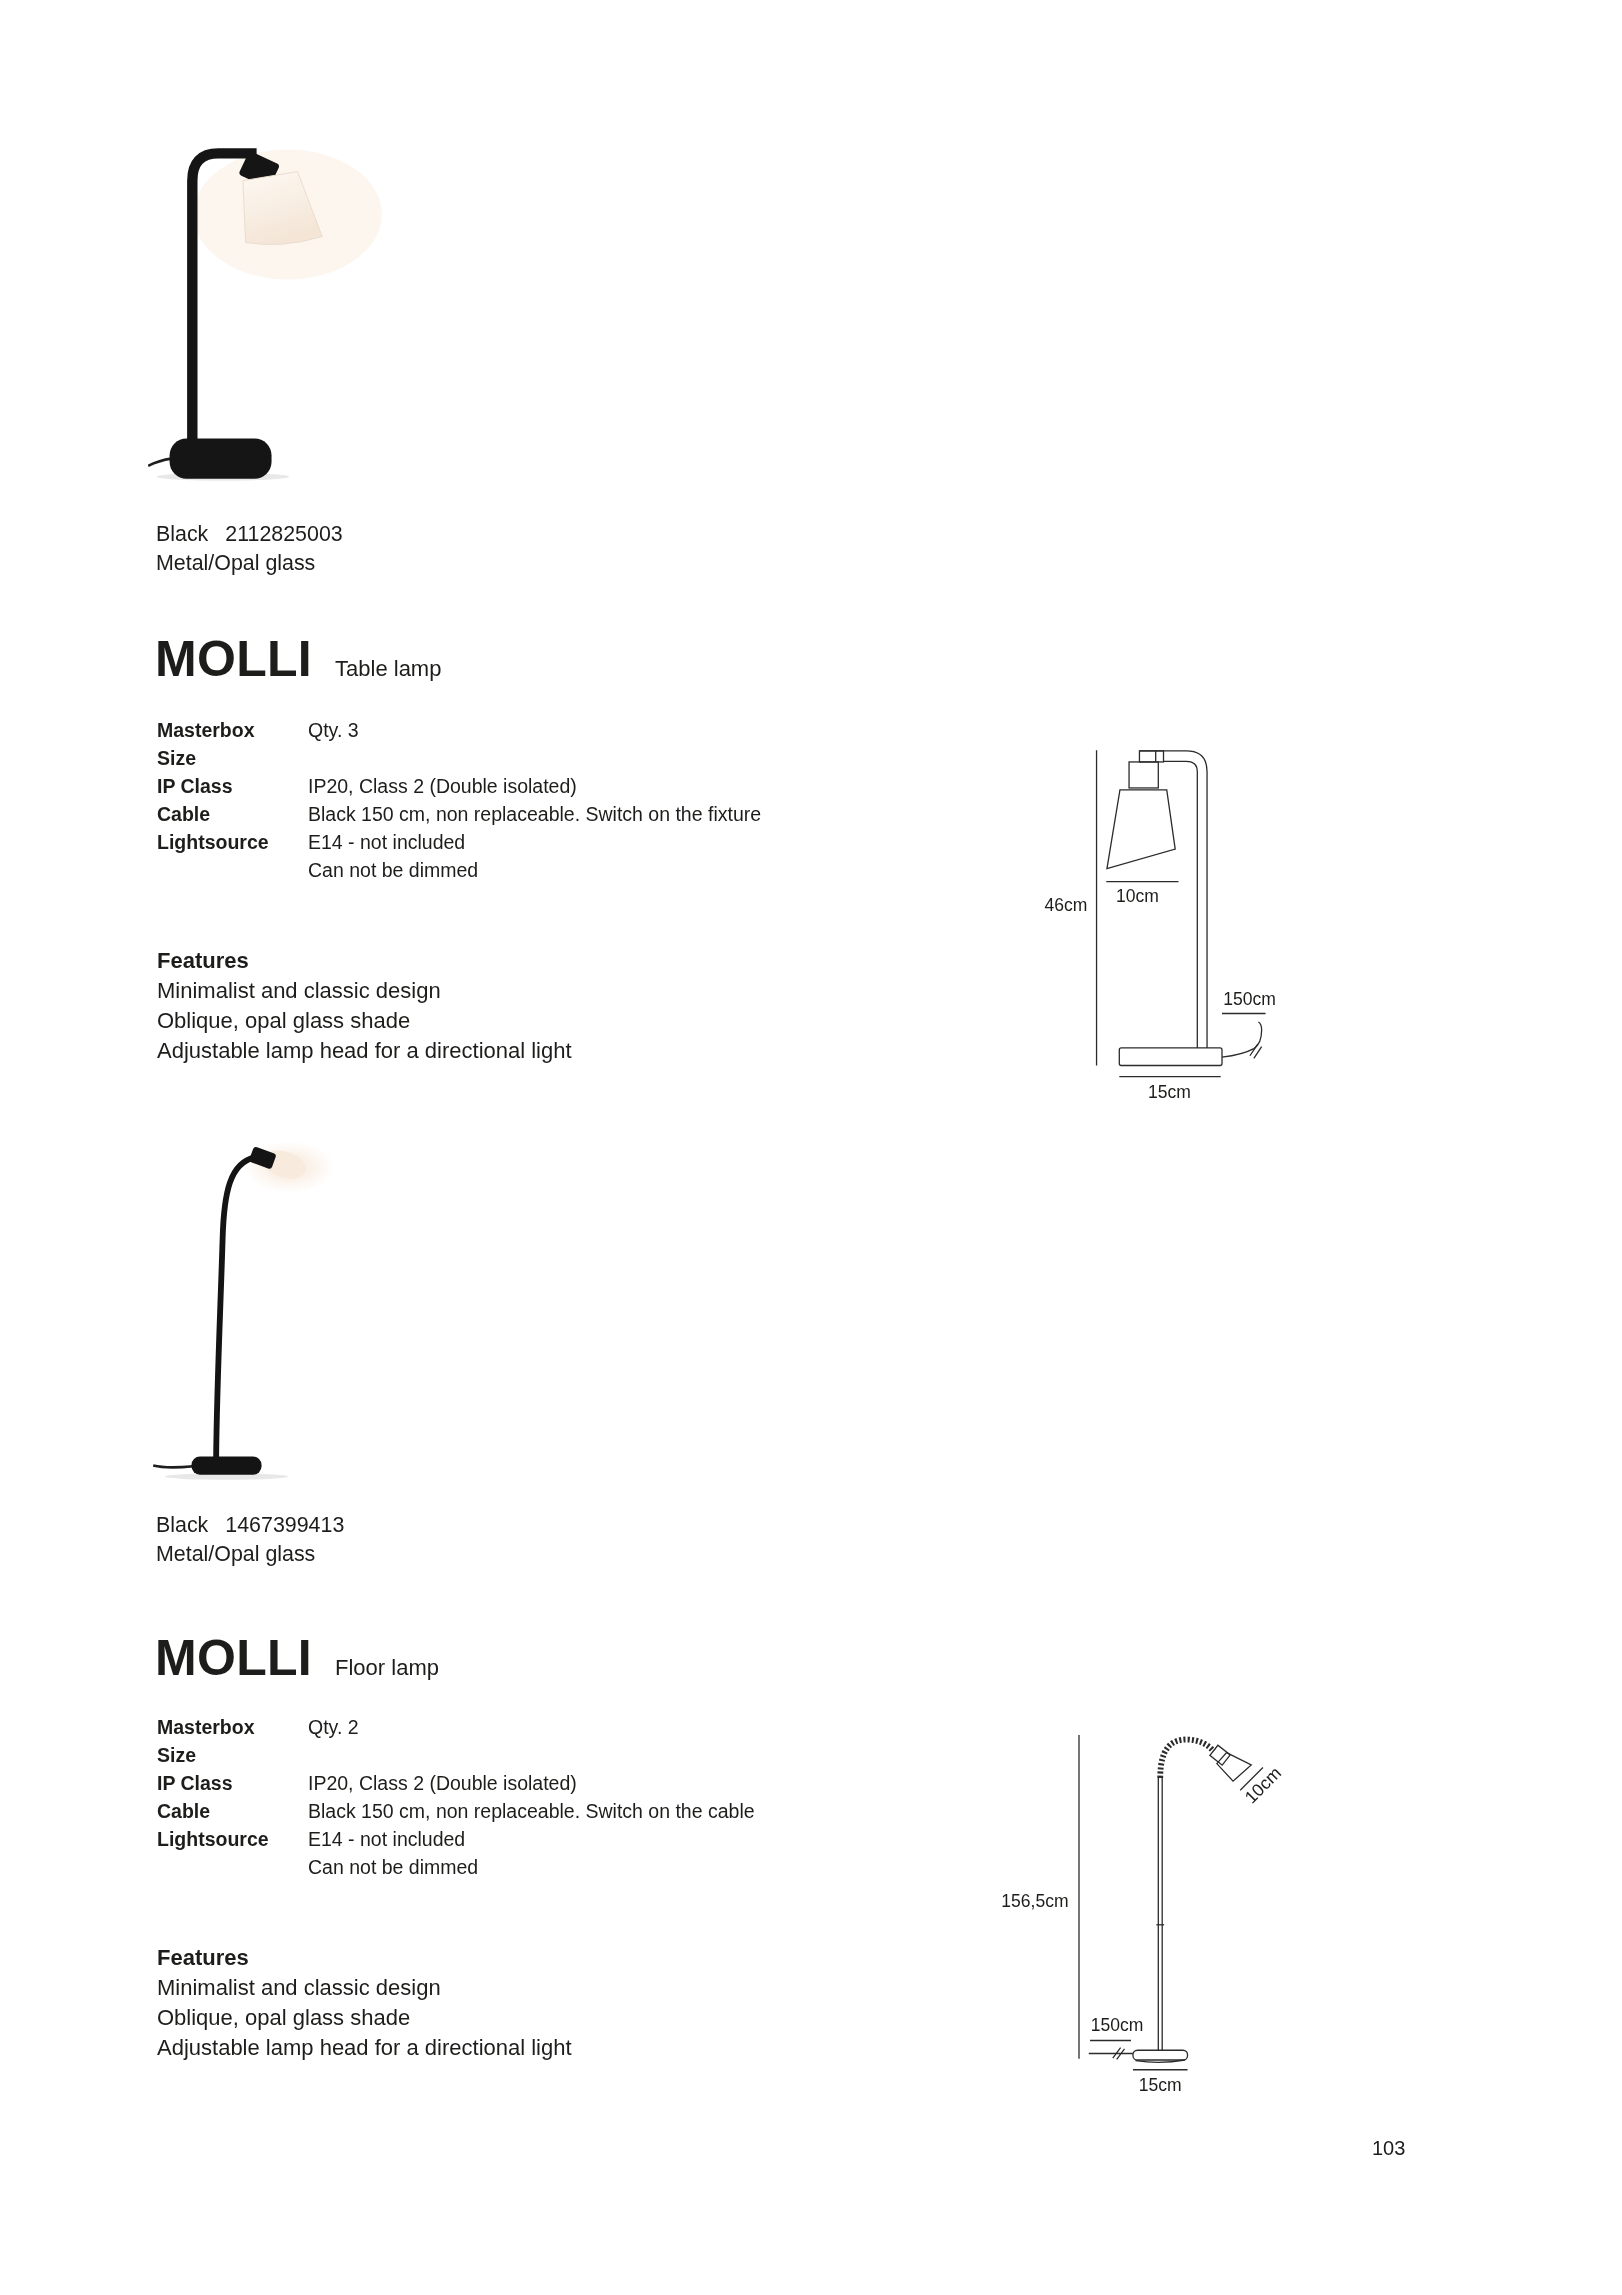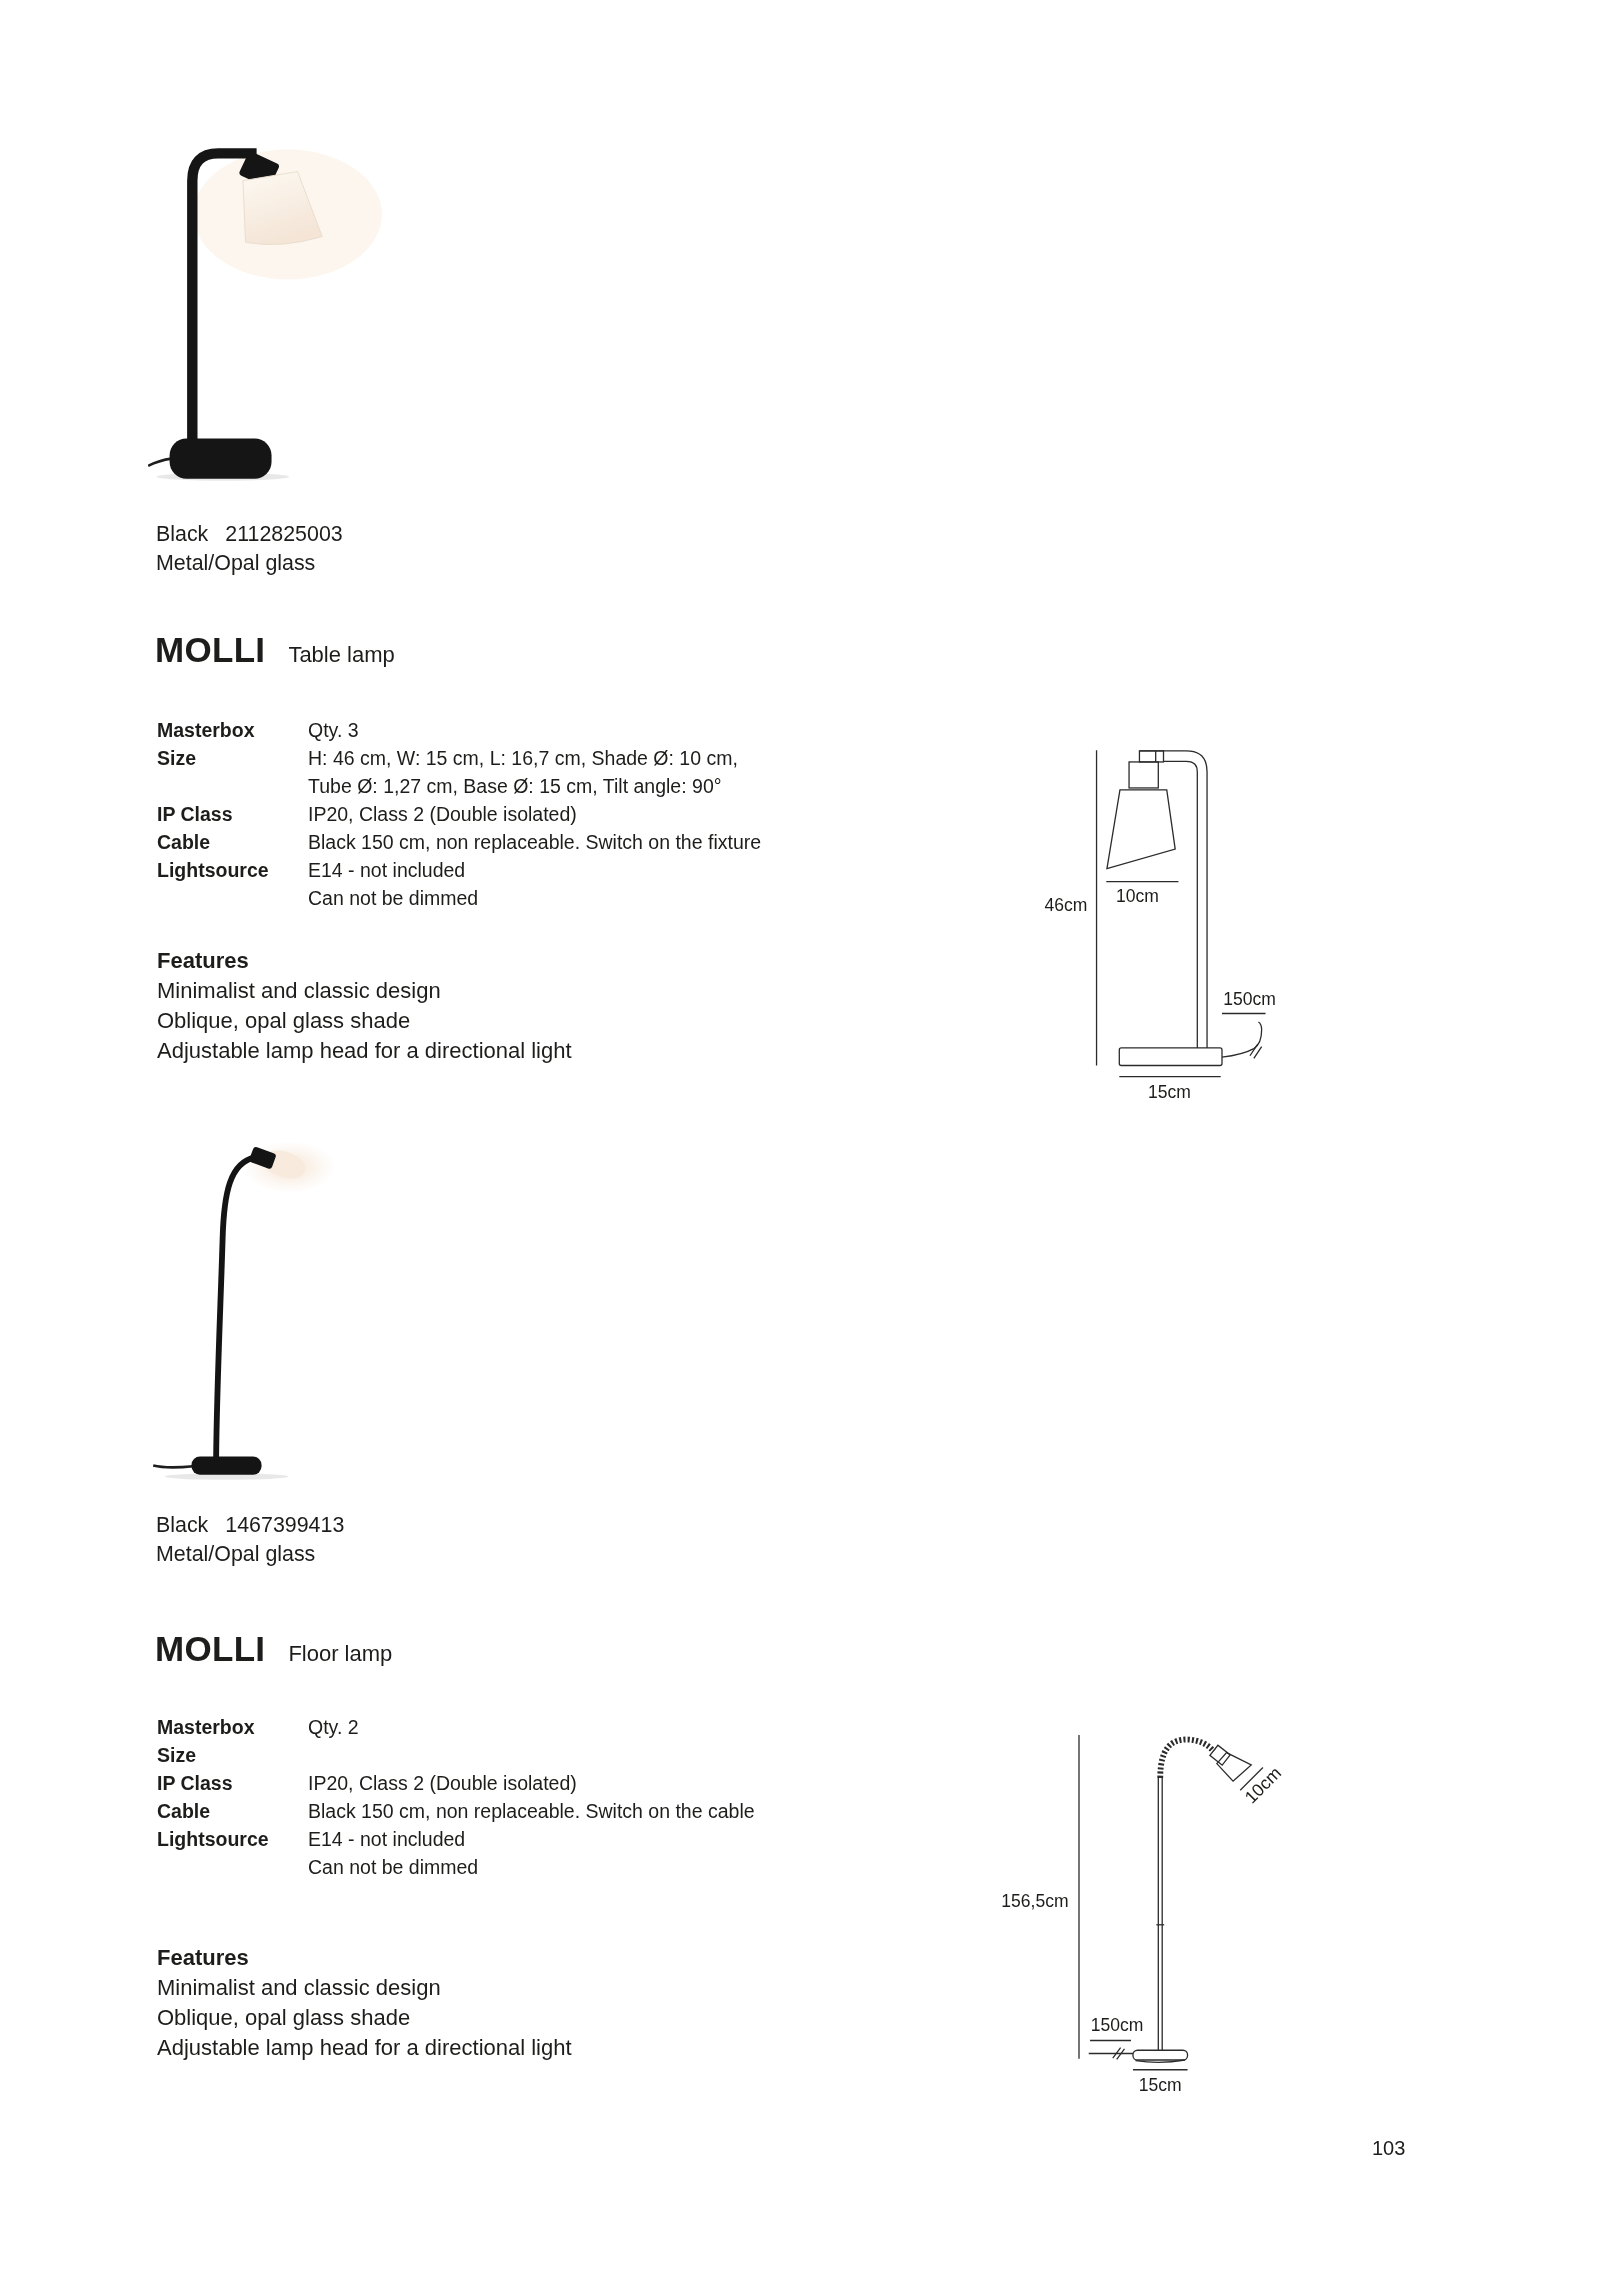--- a/index.html
+++ b/index.html
@@ -7,21 +7,21 @@
     position:relative;width:1623px;height:2295px;background:#ffffff;
     font-family:"Liberation Sans",sans-serif;color:#1d1d1b;overflow:hidden;
   }
   .abs{position:absolute;}
   
   .variant{font-size:21.4px;line-height:29px;}
   .variant .line1{font-weight:normal;}
   .variant .sku{margin-left:17px;}
   
   .ptitle{white-space:nowrap;}
-  .ptitle .pname{font-size:35px;font-weight:800;letter-spacing:0.3px;}
+  .ptitle .pname{font-size:50px;font-weight:800;letter-spacing:0.3px;}
   .ptitle .ptype{font-size:22px;font-weight:400;margin-left:23px;}
   
   .specs{font-size:19.5px;line-height:28px;}
   .spec-row{display:flex;}
   .spec-label{flex:0 0 151px;width:151px;font-weight:bold;}
   
   .features{font-size:22px;line-height:30px;}
   .features .ftitle{font-weight:bold;}
   .pagenum{font-size:20px;}
   svg text{font-family:"Liberation Sans",sans-serif;}
@@ -66,24 +66,20 @@
 
     <div class="abs specs" style="left:157px;top:716px">
       <div class="spec-row">
         <div class="spec-label">Masterbox</div>
         <div class="spec-value">
           <div>Qty. 3</div>
         </div>
       </div>
       <div class="spec-row">
         <div class="spec-label">Size</div>
-        <div class="spec-value">
-          <div>H: 46 cm, W: 15 cm, L: 16,7 cm, Shade Ø: 10 cm,</div>
-          <div>Tube Ø: 1,27 cm, Base Ø: 15 cm, Tilt angle: 90°</div>
-        </div>
       </div>
       <div class="spec-row">
         <div class="spec-label">IP Class</div>
         <div class="spec-value">
           <div>IP20, Class 2 (Double isolated)</div>
         </div>
       </div>
       <div class="spec-row">
         <div class="spec-label">Cable</div>
         <div class="spec-value">

